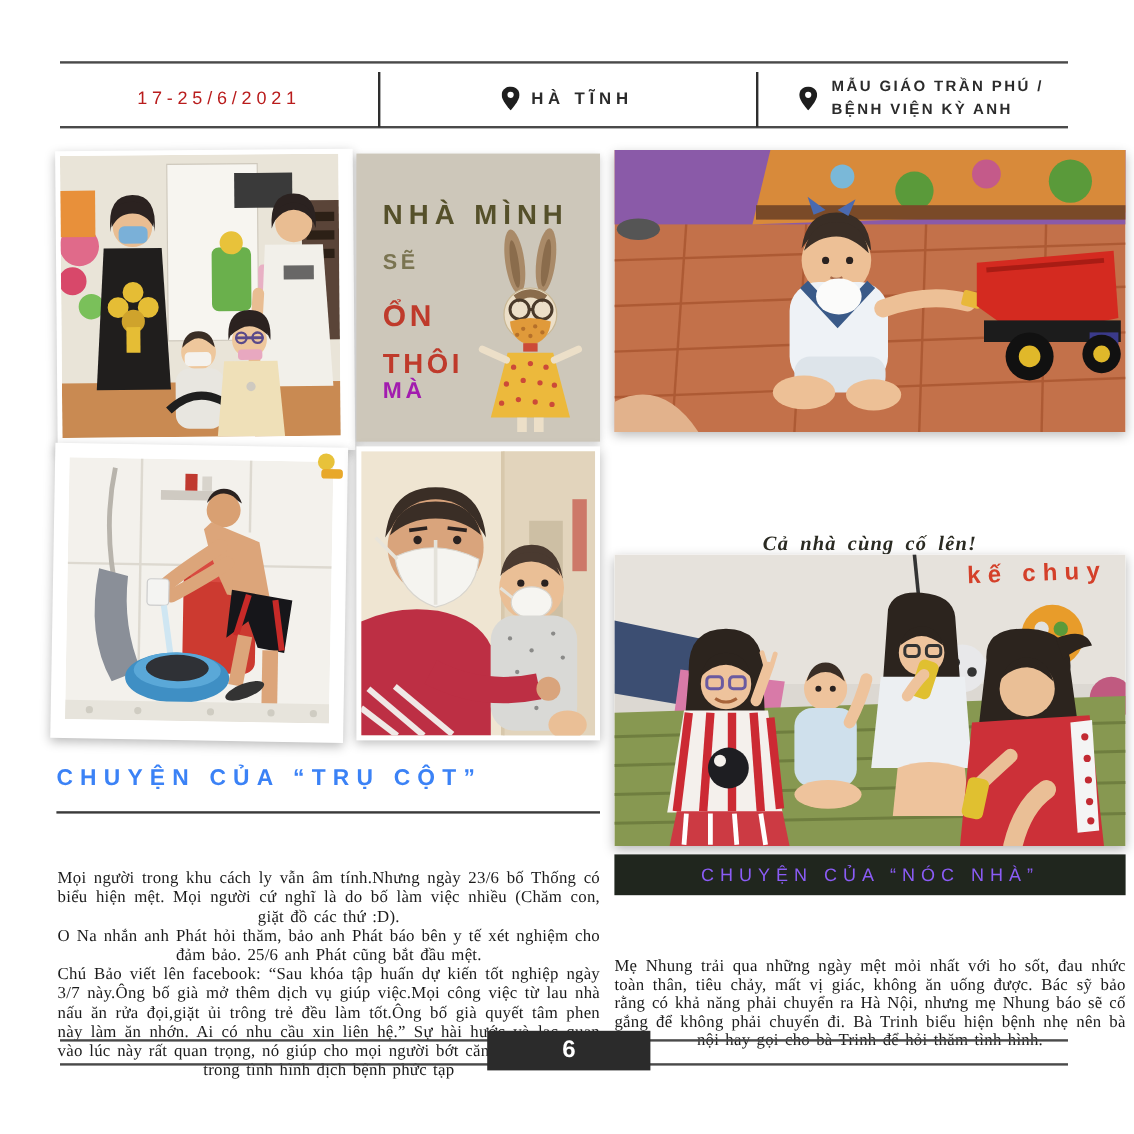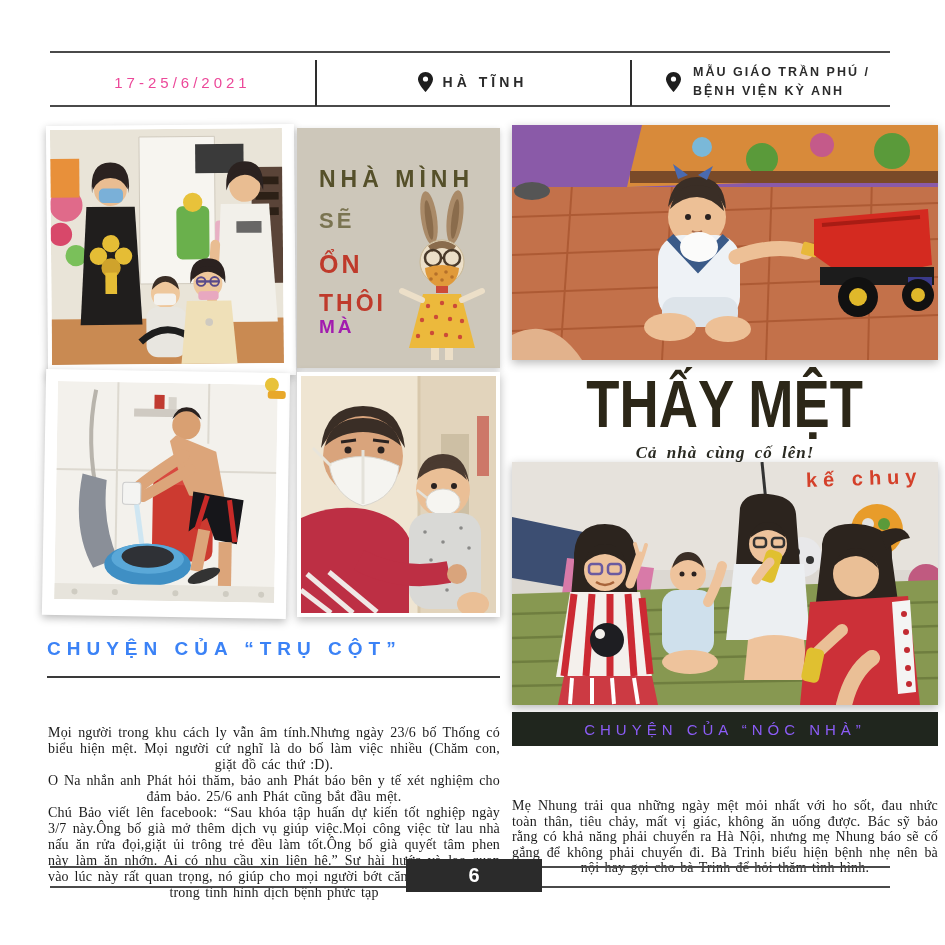--- a/index.html
+++ b/index.html
@@ -2,21 +2,21 @@
 <html><head>
 <meta charset="utf-8">
 <style>
   html,body{margin:0;padding:0;background:#ffffff;}
   #page{position:relative;width:945px;height:945px;background:#fff;overflow:hidden;
         font-family:"Liberation Sans",sans-serif;color:#1c1c1c;}
   .rule{position:absolute;background:#4a4a4a;height:2px;}
   
   .hcell{position:absolute;top:58px;height:48px;display:flex;align-items:center;justify-content:center;}
   .vdiv{position:absolute;top:60px;height:46px;width:2px;background:#2e2e2e;}
-  .date{font-size:15px;letter-spacing:4px;color:#ec4899;}
+  .date{font-size:15px;letter-spacing:4px;color:#b91c1c;}
   .loc{font-size:14px;font-weight:bold;letter-spacing:4px;color:#2b2b2b;display:flex;align-items:center;gap:10px;}
   .place{font-size:12.5px;font-weight:bold;letter-spacing:2px;line-height:1.55;color:#2b2b2b;}
   .pin{flex:0 0 auto;}
   
   .photo{position:absolute;background:#fff;box-shadow:0 3px 9px rgba(0,0,0,.28);}
   .photo svg{display:block;}
   
   #poster{position:absolute;left:297px;top:128px;width:203px;height:240px;background:#cdc7ba;
           box-shadow:0 2px 6px rgba(0,0,0,.18);}
   .pline{position:absolute;left:22px;font-weight:bold;font-family:"Liberation Sans",sans-serif;}
@@ -129,21 +129,21 @@
       <circle cx="155" cy="158" r="4.5" fill="none" stroke="#5a4a8a" stroke-width="2"></circle>
       <circle cx="169" cy="158" r="4.5" fill="none" stroke="#5a4a8a" stroke-width="2"></circle>
       <rect x="152" y="168" width="21" height="9" rx="3" fill="#e8a8c0"></rect>
       <path d="M140,178 L186,178 L192,243 L134,243 Z" fill="#efe0b8"></path>
       <circle cx="163" cy="200" r="4" fill="#cfcac0"></circle>
     </svg>
   </div>
 
   <div id="poster">
     <div class="pline" style="top:38px;font-size:23px;letter-spacing:5px;color:#55502a;">NHÀ MÌNH</div>
-    <div class="pline" style="top:80px;font-size:22px;letter-spacing:3px;color:#7a7451;">SẼ</div>
+    <div class="pline" style="top:80px;font-size:18px;letter-spacing:3px;color:#7a7451;">SẼ</div>
     <div class="pline" style="top:122px;font-size:25px;letter-spacing:3px;color:#bf3a2b;">ỔN</div>
     <div class="pline" style="top:162px;font-size:23px;letter-spacing:3px;color:#bf3a2b;">THÔI</div>
     <div class="pline" style="top:188px;font-size:19px;letter-spacing:3px;color:#a21caf;">MÀ</div>
     <svg style="position:absolute;right:8px;bottom:8px;" width="100" height="172" viewBox="0 0 100 172">
       <ellipse cx="37" cy="30" rx="8" ry="27" fill="#a98a68" transform="rotate(-8 37 30)"></ellipse>
       <ellipse cx="63" cy="29" rx="8" ry="27" fill="#a98a68" transform="rotate(7 63 29)"></ellipse>
       <ellipse cx="37" cy="32" rx="3.5" ry="20" fill="#8a6c4c" transform="rotate(-8 37 32)"></ellipse>
       <ellipse cx="63" cy="31" rx="3.5" ry="20" fill="#8a6c4c" transform="rotate(7 63 31)"></ellipse>
       <circle cx="50" cy="74" r="22" fill="#ecdfc8" stroke="#c9b895"></circle>
       <path d="M36,58 Q50,48 64,58 L60,64 Q50,56 40,64 Z" fill="#8a6c4c"></path>
@@ -222,23 +222,20 @@
       <path d="M310,100 L408,92" stroke="#a81c14" stroke-width="4" fill="none"></path>
       <rect x="308" y="142" width="114" height="18" fill="#1c1c1c"></rect>
       <rect x="396" y="152" width="24" height="16" fill="#3a3a8a"></rect>
       <circle cx="346" cy="172" r="20" fill="#111"></circle>
         <circle cx="346" cy="172" r="9" fill="#e0b82a"></circle>
       <circle cx="406" cy="170" r="16" fill="#111"></circle>
         <circle cx="406" cy="170" r="7" fill="#e0b82a"></circle>
     </svg>
   </div>
 
-  <div id="headline">
-    <span class="big">THẤY MỆT</span>
-  </div>
   <div id="subtitle">Cả nhà cùng cố lên!</div>
 
   <div class="photo" style="left:44px;top:371px;width:220px;height:218px;padding:12px 12px 16px 12px;transform:rotate(1deg);">
     <div class="sticker">
       <svg width="26" height="24" viewBox="0 0 26 24">
           <circle cx="10" cy="8" r="7" fill="#e8c23a"></circle>
           <rect x="6" y="14" width="18" height="8" rx="3" fill="#e8a82a"></rect>
         </svg>
     </div>
     <svg width="220" height="218" viewBox="0 0 218 218" preserveAspectRatio="none">

